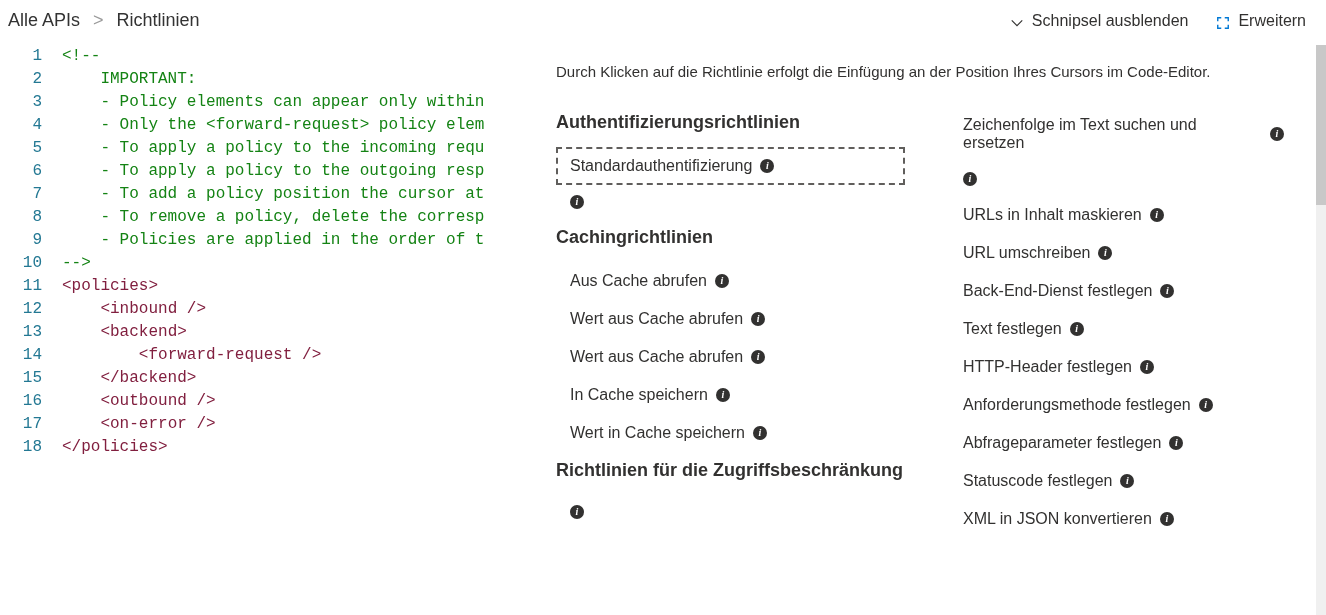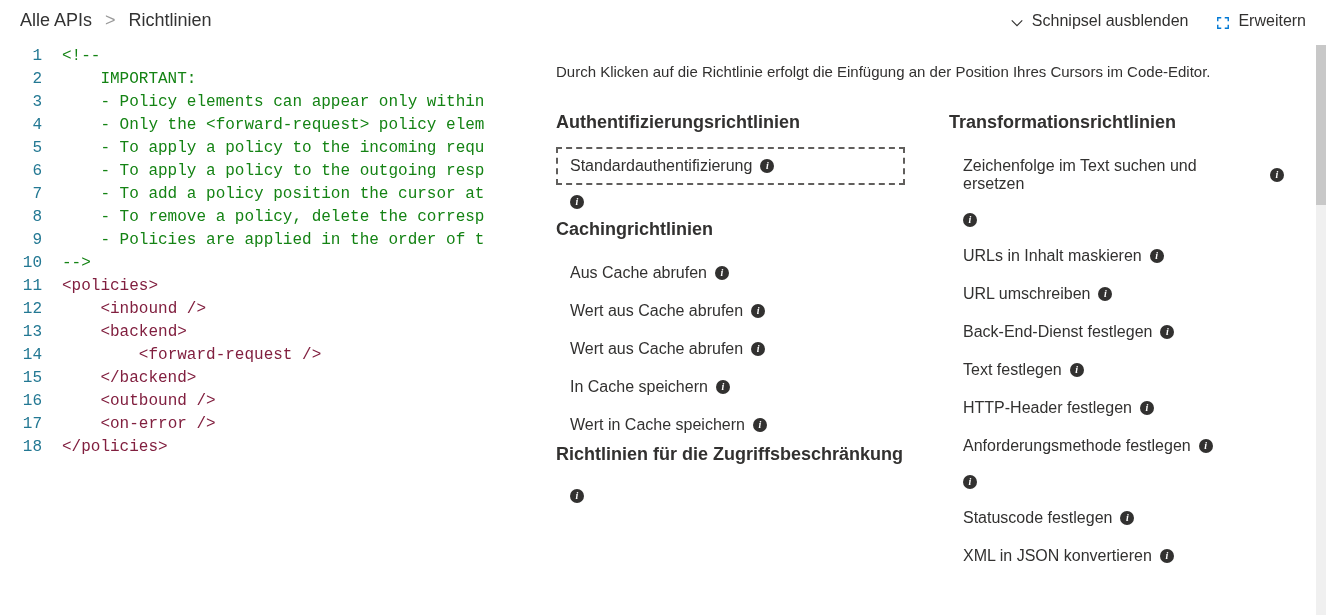--- a/index.html
+++ b/index.html
@@ -1,36 +1,36 @@
 <!DOCTYPE html>
 <html><head>
 <meta charset="utf-8">
 <style>
 * { margin: 0; padding: 0; box-sizing: border-box; }
 body { font-family: "Segoe UI", Arial, sans-serif; font-size: 14px; color: #323130; width: 1326px; height: 615px; overflow: hidden; background: #fff; }
-.header { display: flex; justify-content: space-between; align-items: center; padding: 10px 20px 14px 20px; }
+.header { display: flex; justify-content: space-between; align-items: center; padding: 10px 20px 14px 8px; }
 .breadcrumb { font-size: 18px; color: #333; }
 .breadcrumb .sep { margin: 0 8px; color: #999; }
 .header-actions { display: flex; align-items: center; gap: 28px; }
 .action { display: flex; align-items: flex-end; gap: 8px; cursor: pointer; font-size: 16px; color: #323130; }
 .action svg { width: 14px; height: 14px; }
 .main { display: flex; height: 570px; }
 .editor { width: 532px; display: flex; font-family: Consolas, "Courier New", monospace; font-size: 16px; line-height: 23px; }
 .gutter { width: 62px; text-align: right; color: #237893; padding-right: 20px; }
 .gutter div { height: 23px; }
 .code { flex: 1; white-space: pre; overflow: hidden; }
 .code-line { height: 23px; }
 .c-comment { color: #148314; }
 .c-tag { color: #811f3f; }
 .c-punc { color: #811f3f; }
 .panel { flex: 1; padding: 18px 28px 16px 24px; overflow-y: auto; position: relative; }
 .intro { font-size: 15px; color: #323130; margin-bottom: 26px; }
 .cols { display: flex; gap: 44px; }
 .col { flex: 1; }
-.group-title { font-size: 18px; font-weight: 600; color: #323130; margin-bottom: 14px; margin-top: 0; }
+.group-title { font-size: 18px; font-weight: 600; color: #323130; margin-bottom: 14px; margin-top: 8px; }
 .group-title.first { margin-top: 6px; }
 .policy-item { padding: 10px 14px; font-size: 16px; color: #323130; cursor: pointer; display: flex; align-items: center; gap: 8px; }
 .policy-item.selected { outline: 2px dashed #605e5c; outline-offset: -2px; }
 .info-icon { display: inline-block; width: 14px; height: 14px; background: #323130; border-radius: 50%; color: #fff; font-size: 10px; line-height: 14px; text-align: center; font-weight: bold; font-family: Georgia, serif; font-style: italic; }
 .scrollbar { position: absolute; right: 0; top: 0; width: 10px; height: 100%; background: #f0f0f0; }
 .thumb { position: absolute; right: 0; top: 0; width: 10px; height: 160px; background: #c8c8c8; }
 .expand-icon { width: 16px; height: 16px; }
 </style>
 </head>
 <body>
@@ -113,21 +113,20 @@
           <div class="policy-item">
             <span>Wert in Cache speichern</span>
             <span class="info-icon">i</span>
           </div>
           <div class="group-title">Richtlinien für die Zugriffsbeschränkung</div>
           <div class="policy-item">
             <span class="info-icon">i</span>
           </div>
         </div>
       <div class="col" id="col2">
-          <div class="group-title first">Transformationsrichtlinien</div>
           <div class="policy-item">
             <span>Zeichenfolge im Text suchen und ersetzen</span>
             <span class="info-icon">i</span>
           </div>
           <div class="policy-item">
             <span class="info-icon">i</span>
           </div>
           <div class="policy-item">
             <span>URLs in Inhalt maskieren</span>
             <span class="info-icon">i</span>
@@ -146,20 +145,21 @@
           </div>
           <div class="policy-item">
             <span>HTTP-Header festlegen</span>
             <span class="info-icon">i</span>
           </div>
           <div class="policy-item">
             <span>Anforderungsmethode festlegen</span>
             <span class="info-icon">i</span>
           </div>
           <div class="policy-item">
+            <span>Abfrageparameter festlegen</span>
             <span class="info-icon">i</span>
           </div>
           <div class="policy-item">
             <span>Statuscode festlegen</span>
             <span class="info-icon">i</span>
           </div>
           <div class="policy-item">
             <span>XML in JSON konvertieren</span>
             <span class="info-icon">i</span>
           </div>

